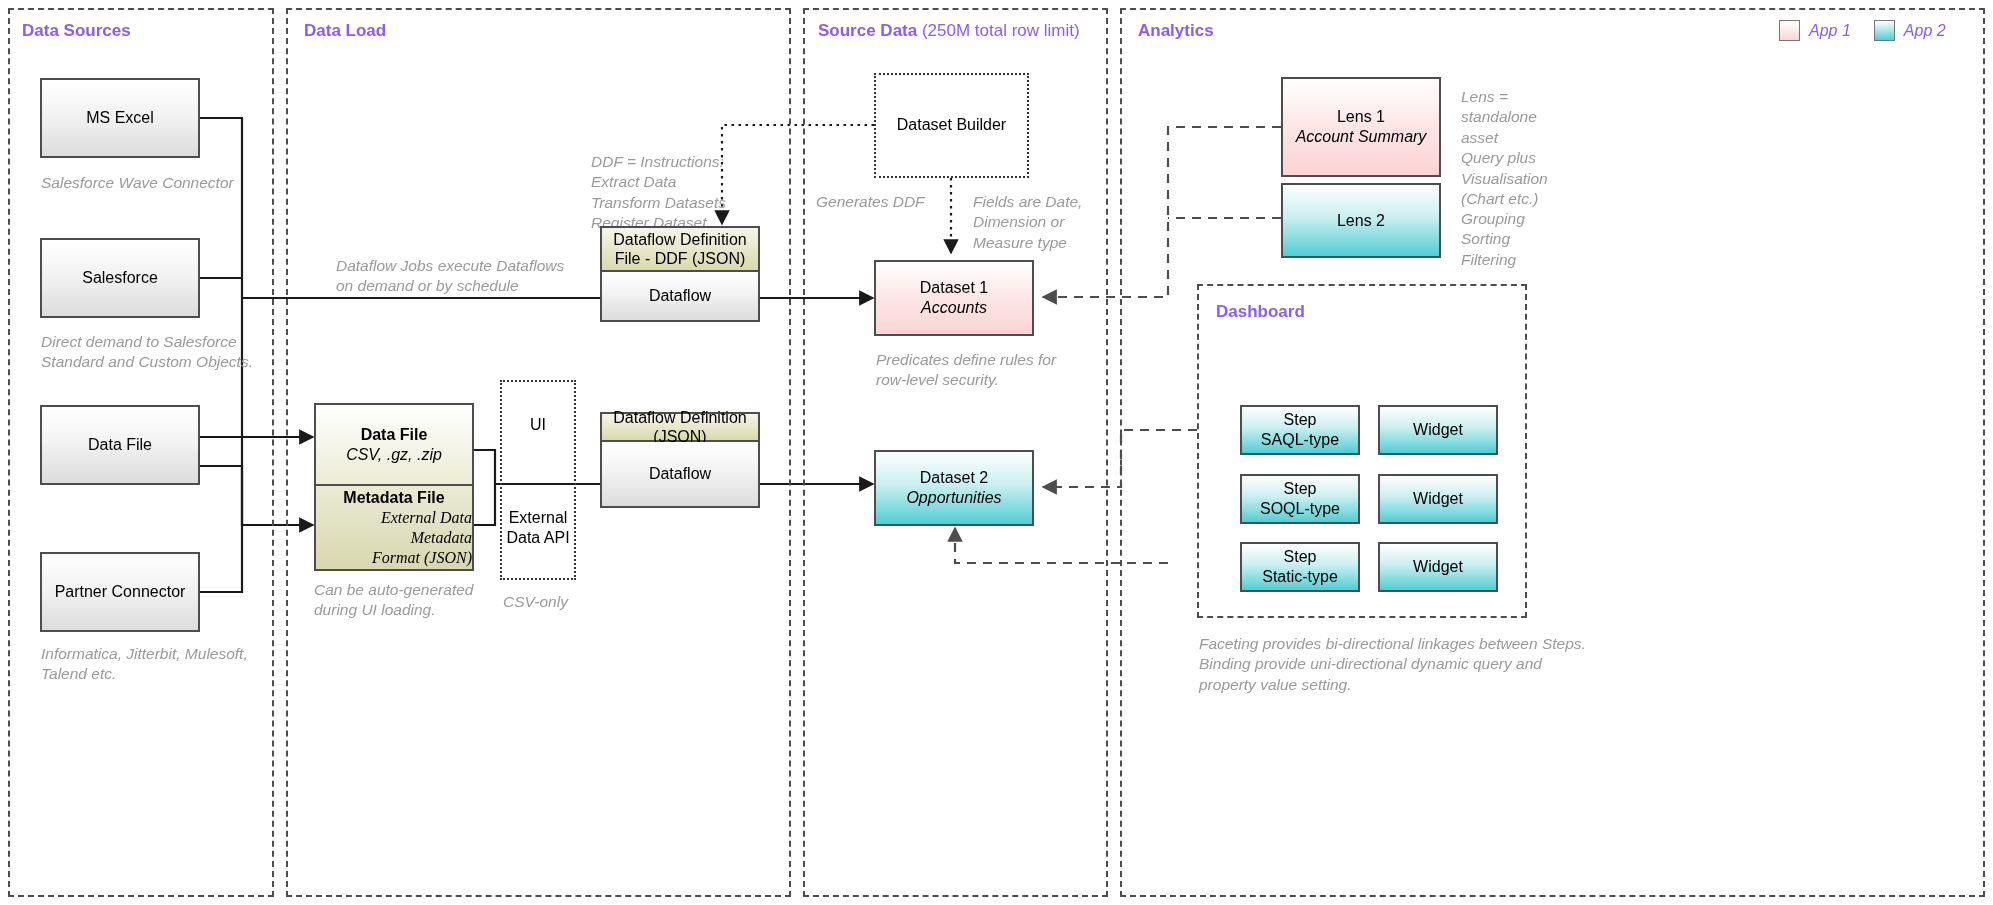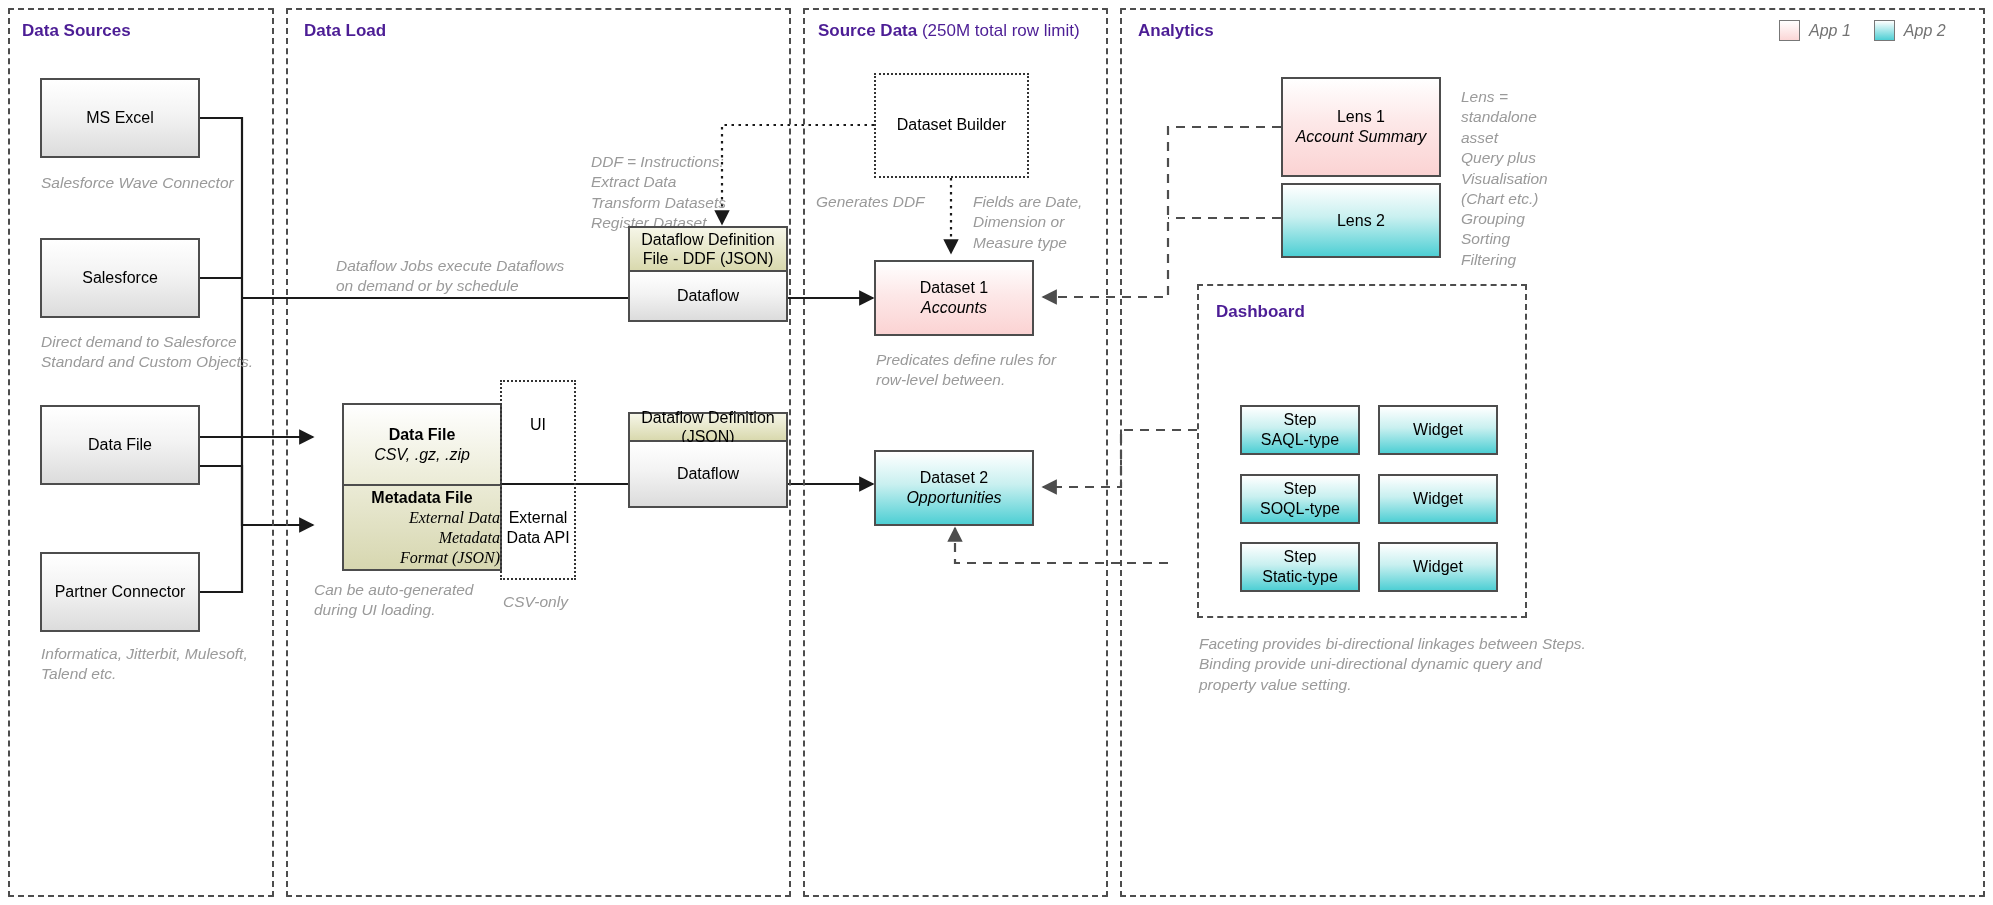--- a/index.html
+++ b/index.html
@@ -16,37 +16,37 @@
   
   .lane {
     position:absolute;
     border:2px dashed #4d4d4d;
     border-radius:1px;
   }
   .lane-title {
     position:absolute;
     font-size:17px;
     font-weight:bold;
-    color:#4c1d95;
+    color:#8b5cf6;
     white-space:nowrap;
   }
   .lane-title .sub { font-weight:normal; }
 
   
   .box {
     position:absolute;
     border:2px solid #4d4d4d;
     display:flex; flex-direction:column;
     align-items:center; justify-content:center;
     text-align:center;
     font-size:16px; color:#000;
     line-height:1.25;
   }
   .grey   { background:linear-gradient(to bottom,#ffffff 0%, #f3f3f3 45%, #dcdcdc 100%); }
-  .khaki  { background:linear-gradient(to bottom,#ffffff 0%, #eeeedc 40%, #d7d7b0 100%);margin-left:28px; }
+  .khaki  { background:linear-gradient(to bottom,#ffffff 0%, #eeeedc 40%, #d7d7b0 100%); }
   .khakiHdr{ background:linear-gradient(to bottom,#f6f6e8 0%, #e6e6c8 55%, #d9d9ae 100%); }
   .pink   { background:linear-gradient(to bottom,#ffffff 0%, #fde8e8 45%, #fbd3d3 100%); }
   .cyan   { background:linear-gradient(to bottom,#ffffff 0%, #c9f0f0 45%, #4ecfd4 100%); }
 
   .split { padding:0; justify-content:flex-start; }
   .split .hdr {
     width:100%; border-bottom:2px solid #4d4d4d;
     display:flex; align-items:center; justify-content:center;
     text-align:center; padding:3px 4px;
   }
@@ -85,21 +85,21 @@
     color:#9a9a9a;
     line-height:1.32;
     white-space:pre-line;
   }
 
   
   .legend { position:absolute; display:flex; align-items:center; gap:9px; }
   .sw { width:21px; height:21px; border:1.5px solid #777; display:block; }
   .sw.pink { background:linear-gradient(to bottom,#ffffff,#fbd6d6); }
   .sw.cyan { background:linear-gradient(to bottom,#ffffff,#4ecfd4); }
-  .legend .lbl { font-size:16px; font-style:italic; color:#737373; }
+  .legend .lbl { font-size:16px; font-style:italic; color:#8b5cf6; }
 
   
   #wires { position:absolute; left:0; top:0; width:1993px; height:905px; pointer-events:none; }
 </style>
 </head>
 <body>
 
 <div id="canvas">
 
   <svg id="wires" viewBox="0 0 1993 905" xmlns="http://www.w3.org/2000/svg">
@@ -251,21 +251,21 @@
   <div class="note" style="left:816px; top:192px; width:160px;">Generates DDF</div>
   <div class="note" style="left:973px; top:192px; width:160px;">Fields are Date,
 Dimension or
 Measure type</div>
 
   <div class="box pink" style="left:874px; top:260px; width:160px; height:76px;">
     <span>Dataset 1</span>
     <span class="i">Accounts</span>
   </div>
   <div class="note" style="left:876px; top:350px; width:250px;">Predicates define rules for
-row-level between.</div>
+row-level security.</div>
 
   <div class="box cyan" style="left:874px; top:450px; width:160px; height:76px;">
     <span>Dataset 2</span>
     <span class="i">Opportunities</span>
   </div>
 
   <div class="box pink" style="left:1281px; top:77px; width:160px; height:100px;">
     <span>Lens 1</span>
     <span class="i">Account Summary</span>
   </div>

